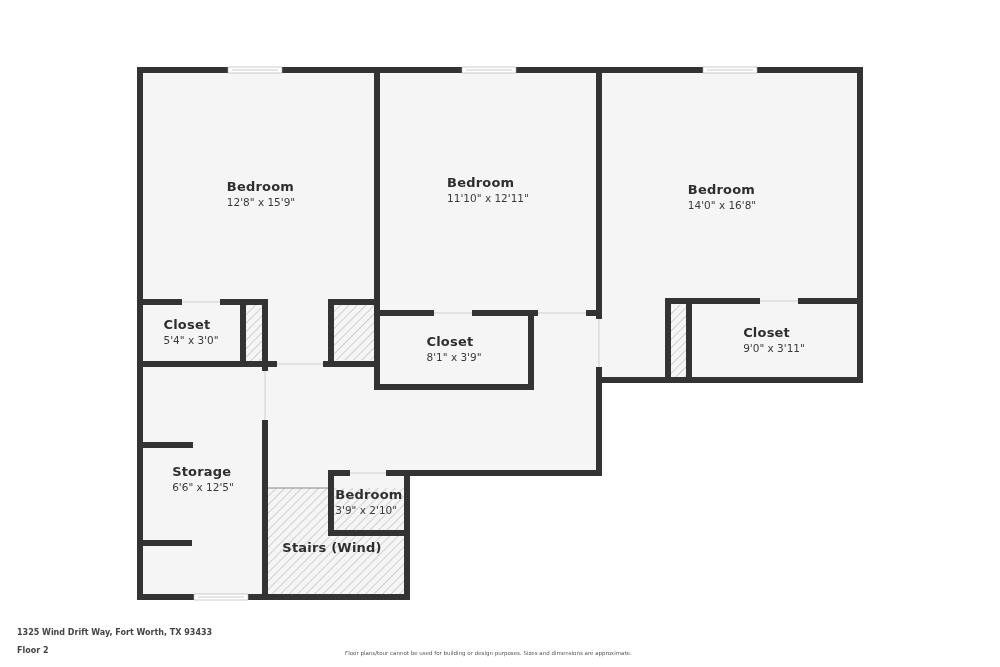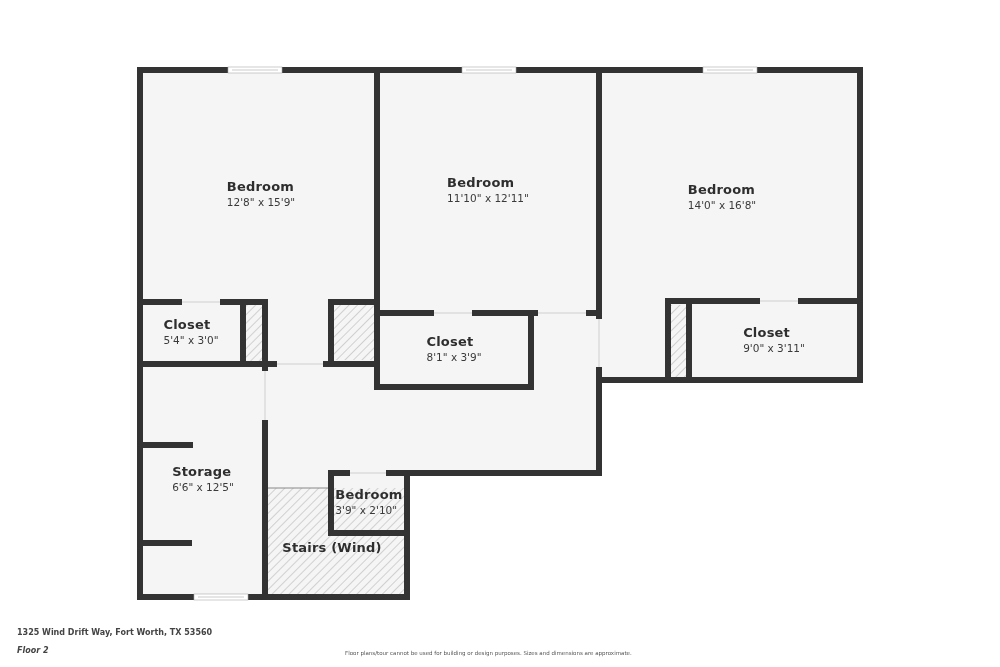--- a/index.html
+++ b/index.html
@@ -2,21 +2,21 @@
 <html><head>
 <meta charset="utf-8">
 <style>
   html, body { margin: 0; padding: 0; background: #ffffff; }
   body { width: 1000px; height: 667px; position: relative; overflow: hidden; font-family: "DejaVu Sans", sans-serif; }
   #plan { position: absolute; left: 0; top: 0; width: 1000px; height: 667px; }
   .room-label { position: absolute; text-align: left; color: #2e2e2e; transform: translateX(-50%); white-space: nowrap; }
   .room-name { font-size: 13px; font-weight: 600; letter-spacing: 0.2px; line-height: 17px; }
   .room-dim { font-size: 10.5px; line-height: 14px; color: #3a3a3a; }
   .footer-address { position: absolute; left: 17px; top: 628px; font-size: 8px; color: #444; font-weight: 600; }
-  .footer-floor { position: absolute; left: 17px; top: 646px; font-size: 8px; color: #444; font-weight: 600; font-style: italic; }
+  .footer-floor { position: absolute; left: 17px; top: 646px; font-size: 8px; color: #444; font-weight: 600; }
   .footer-disclaimer { position: absolute; left: 345px; top: 650px; font-size: 5.5px; color: #555; }
 </style>
 </head>
 <body>
 
 <svg id="plan" viewBox="0 0 1000 667" xmlns="http://www.w3.org/2000/svg">
   <defs>
     <pattern id="hatch" patternUnits="userSpaceOnUse" width="6" height="6" patternTransform="rotate(45)">
       <rect width="6" height="6" fill="#f5f5f5"></rect>
       <line x1="0" y1="0" x2="0" y2="6" stroke="#b8b8b8" stroke-width="1.2"></line>
@@ -145,15 +145,15 @@
   <div class="room-dim">6'6" x 12'5"</div>
 </div>
 <div class="room-label" style="left:369px; top:486px;">
   <div class="room-name">Bedroom</div>
   <div class="room-dim">3'9" x 2'10"</div>
 </div>
 <div class="room-label" style="left:332px; top:539px;">
   <div class="room-name">Stairs (Wind)</div>
 </div>
 
-<div class="footer-address">1325 Wind Drift Way, Fort Worth, TX 53560</div>
+<div class="footer-address">1325 Wind Drift Way, Fort Worth, TX 93433</div>
 <div class="footer-floor">Floor 2</div>
 <div class="footer-disclaimer">Floor plans/tour cannot be used for building or design purposes. Sizes and dimensions are approximate.</div>
 
 </body></html>

